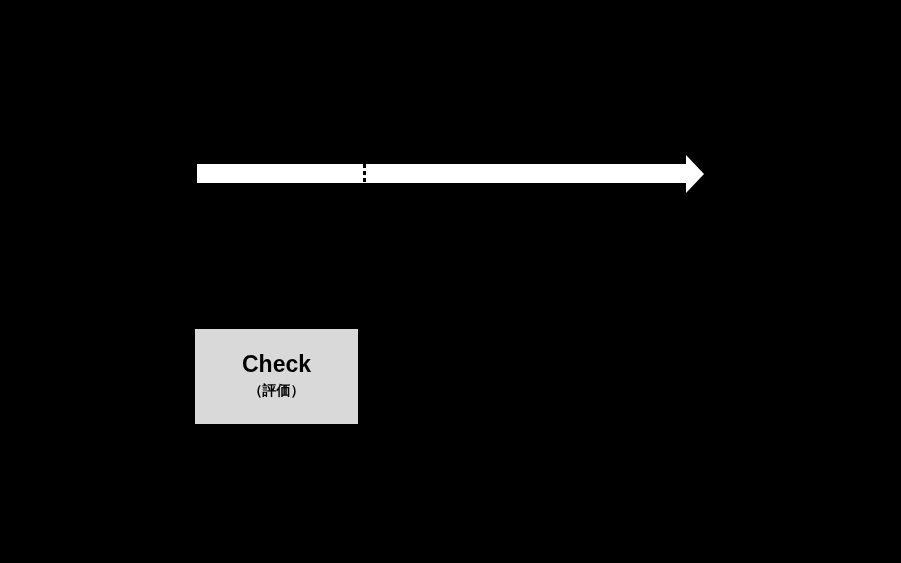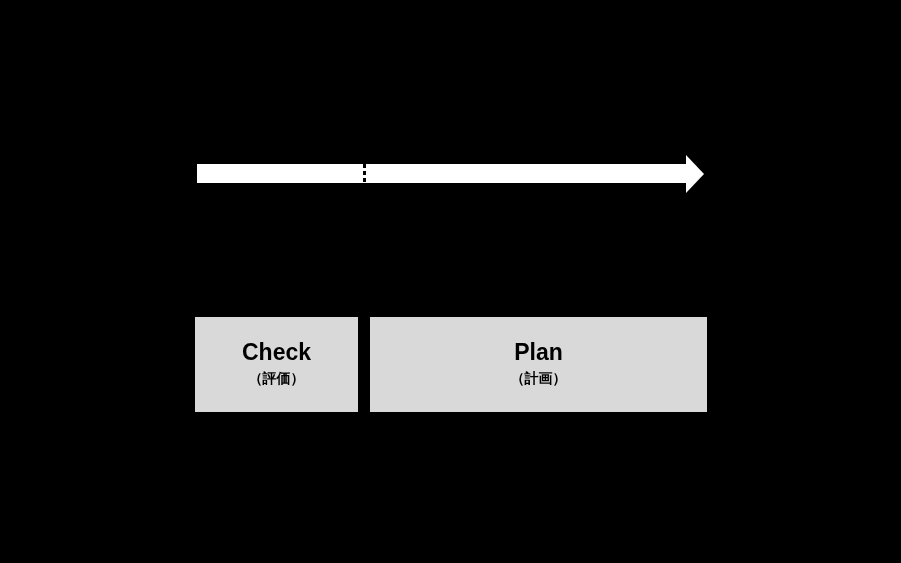--- a/index.html
+++ b/index.html
@@ -38,21 +38,21 @@
     position: absolute;
     left: 363px;
     top: 164px;
     width: 3px;
     height: 19px;
     background: repeating-linear-gradient(to bottom, #000000 0 4px, rgba(0,0,0,0) 4px 7px);
   }
   
   .stage-box {
     position: absolute;
-    top: 317px;
+    top: 329px;
     height: 95px;
     background: #d9d9d9;
     color: #000000;
     display: flex;
     flex-direction: column;
     align-items: center;
     justify-content: center;
     text-align: center;
     font-weight: bold;
   }
@@ -74,18 +74,14 @@
 
   <div class="arrow-shaft" style="background: rgb(255, 255, 255);"></div>
   <div class="arrow-head" style="border-left-color: rgb(255, 255, 255);"></div>
   <div class="divider-dotted"></div>
 
   <div class="stage-box check" style="background: rgb(217, 217, 217);">
     <div class="stage-title">Check</div>
     <div class="stage-subtitle">（評価）</div>
   </div>
 
-  <div class="stage-box plan" style="background: rgb(217, 217, 217);">
-    <div class="stage-title">Plan</div>
-    <div class="stage-subtitle">（計画）</div>
-  </div>
 
 </div>
 
 </body></html>

